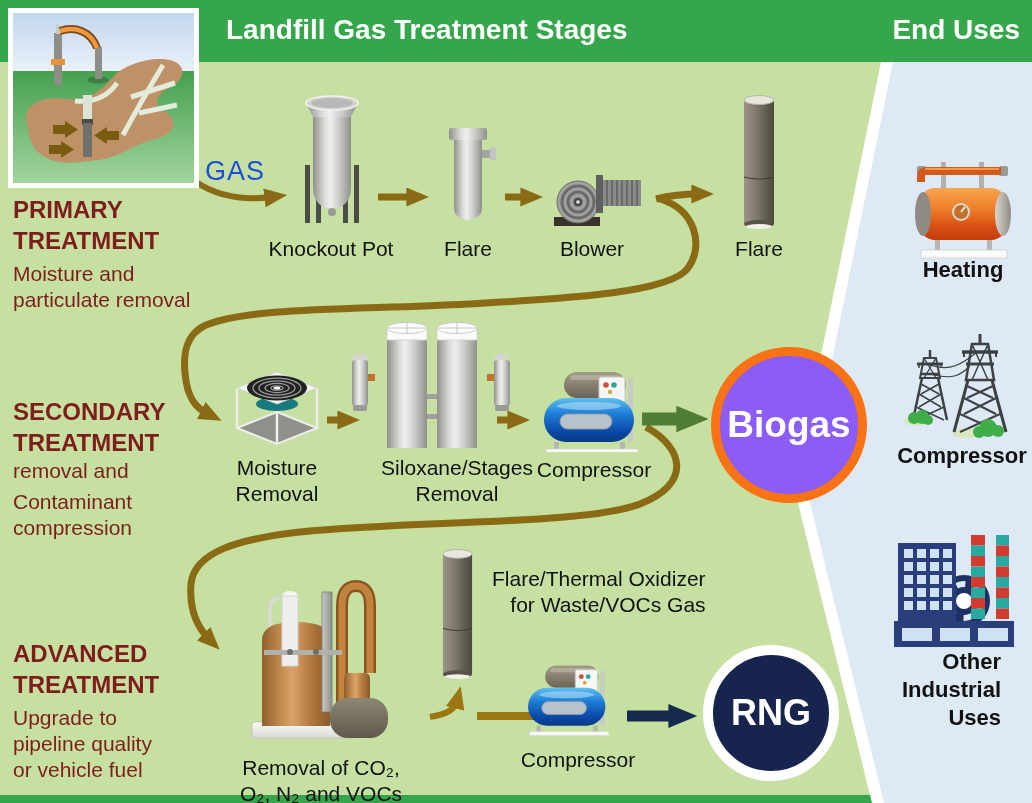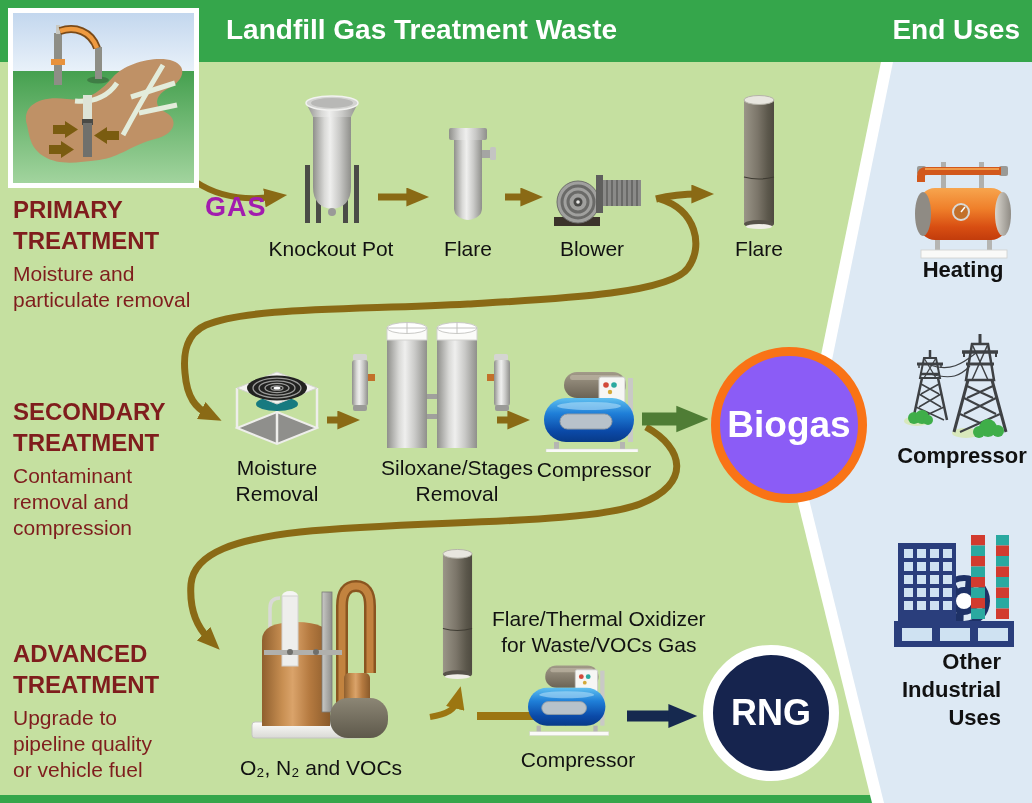--- a/index.html
+++ b/index.html
@@ -16,31 +16,31 @@
   #backdrop{left:0;top:0;z-index:1;}
   #arrows{left:0;top:0;z-index:4;pointer-events:none;}
   .icon{z-index:7;}
   #thumb{left:8px;top:8px;width:181px;height:170px;background:#ffffff;border:5px solid #ffffff;z-index:6;}
   
   .stage{left:13px;color:#7f1d1d;z-index:10;}
   .stage .t{font-size:24px;font-weight:bold;line-height:31px;}
   .stage .d{font-size:21px;line-height:26px;}
   .equip-label{position:absolute;transform:translateX(-50%);text-align:center;
                font-size:21px;line-height:26px;color:#111111;white-space:nowrap;z-index:10;}
-  .gas{left:205px;top:156px;font-size:27px;font-weight:700;color:#a21caf;letter-spacing:1px;z-index:10;margin-top:36px;}
+  .gas{left:205px;top:156px;font-size:27px;font-weight:400;color:#1d4ed8;letter-spacing:1px;z-index:10;}
   .node{border-radius:50%;display:flex;align-items:center;justify-content:center;
         color:#ffffff;font-weight:bold;z-index:8;}
   #biogasNode{left:711px;top:347px;width:138px;height:138px;border:9px solid #f97316;
               background:#8b5cf6;font-size:37px;}
   #rngNode{left:703px;top:645px;width:116px;height:116px;border:10px solid #ffffff;
            background:#16244e;font-size:36px;}
   .use-label{position:absolute;font-size:22px;font-weight:bold;color:#111111;z-index:10;}
   .use-center{transform:translateX(-50%);text-align:right;white-space:nowrap;}
   #otherLabel{right:31px;text-align:right;line-height:28px;}
-  .leftalign{text-align:center;transform:none;white-space:nowrap;margin-top:40px;}
+  .leftalign{text-align:right;transform:none;white-space:nowrap;}
 </style>
 </head>
 <body>
 
 <div id="canvas">
 
   <svg width="0" height="0" style="position:absolute" aria-hidden="true">
     <defs>
       <linearGradient id="skyG" x1="0" y1="0" x2="0" y2="1">
           <stop offset="0" stop-color="#c3d7ee"></stop>
@@ -105,21 +105,21 @@
     </defs>
   </svg>
 
   <svg id="backdrop" class="abs" width="1032" height="803">
     <rect x="0" y="795" width="1032" height="8" fill="#35a64b"></rect>
     <polygon points="881,62 1032,62 1032,803 872,803 794,487" fill="#ffffff"></polygon>
     <polygon points="893,62 1032,62 1032,803 884,803 806,487" fill="#dde9f4"></polygon>
   </svg>
 
   <div id="header" class="abs">
-    <div id="headerTitle" class="header-text">Landfill Gas Treatment Waste</div>
+    <div id="headerTitle" class="header-text">Landfill Gas Treatment Stages</div>
     <div id="headerEnd" class="header-text">End Uses</div>
   </div>
 
   <div id="thumb" class="abs">
     <svg width="181" height="170" viewBox="0 0 181 170">
       <rect width="181" height="60" fill="url(#skyG)"></rect>
       <rect y="58" width="181" height="112" fill="url(#grdG)"></rect>
       <path d="M14,112 C8,92 28,82 54,86 C74,89 88,78 100,64 C112,50 144,42 160,48 C174,53 172,67 156,75 C142,82 140,93 152,99 C166,106 163,121 142,126 C118,132 108,144 86,147 C62,150 46,152 32,144 C18,136 17,126 14,112 Z" fill="#bf9166"></path>
       <g stroke="#e3ecdb" stroke-width="5" fill="none">
         <path d="M150,52 C138,72 124,96 110,122"></path>
@@ -182,22 +182,22 @@
 
   <div class="abs stage" style="top:194px;">
     <div class="t">PRIMARY</div>
     <div class="t">TREATMENT</div>
     <div class="d" style="margin-top:5px;">Moisture and</div>
     <div class="d">particulate removal</div>
   </div>
   <div class="abs stage" style="top:396px;">
     <div class="t">SECONDARY</div>
     <div class="t">TREATMENT</div>
+    <div class="d">removal and</div>
     <div class="d" style="margin-top:5px;">Contaminant</div>
-    <div class="d">removal and</div>
     <div class="d">compression</div>
   </div>
   <div class="abs stage" style="top:638px;">
     <div class="t">ADVANCED</div>
     <div class="t">TREATMENT</div>
     <div class="d" style="margin-top:5px;">Upgrade to</div>
     <div class="d">pipeline quality</div>
     <div class="d">or vehicle fuel</div>
   </div>
 
@@ -380,20 +380,21 @@
       <rect x="0" y="28" width="90" height="44" rx="22" fill="url(#btG)"></rect>
       <ellipse cx="45" cy="36" rx="32" ry="4" fill="#b8e2fa" opacity="0.55"></ellipse>
       <rect x="16" y="44" width="52" height="15" rx="7.5" fill="#b8c2ca" stroke="#8f9aa4" stroke-width="1"></rect>
       <rect x="10" y="72" width="5" height="8" fill="#b5b5b2"></rect>
         <rect x="76" y="72" width="5" height="8" fill="#b5b5b2"></rect>
       <rect x="2" y="79" width="92" height="4.5" fill="#fafaf8" stroke="#d0d0cd" stroke-width="0.5"></rect>
     </svg>
   </div>
 
   <div class="equip-label" style="left:321px;top:755px;">
+    <div>Removal of CO₂,</div>
     <div>O₂, N₂ and VOCs</div>
   </div>
   <div class="equip-label leftalign" style="left:492px;top:566px;">
     <div>Flare/Thermal Oxidizer</div>
     <div>for Waste/VOCs Gas</div>
   </div>
   <div class="equip-label" style="left:578px;top:747px;">Compressor</div>
 
   <div id="rngNode" class="abs node">
     <span>RNG</span>

